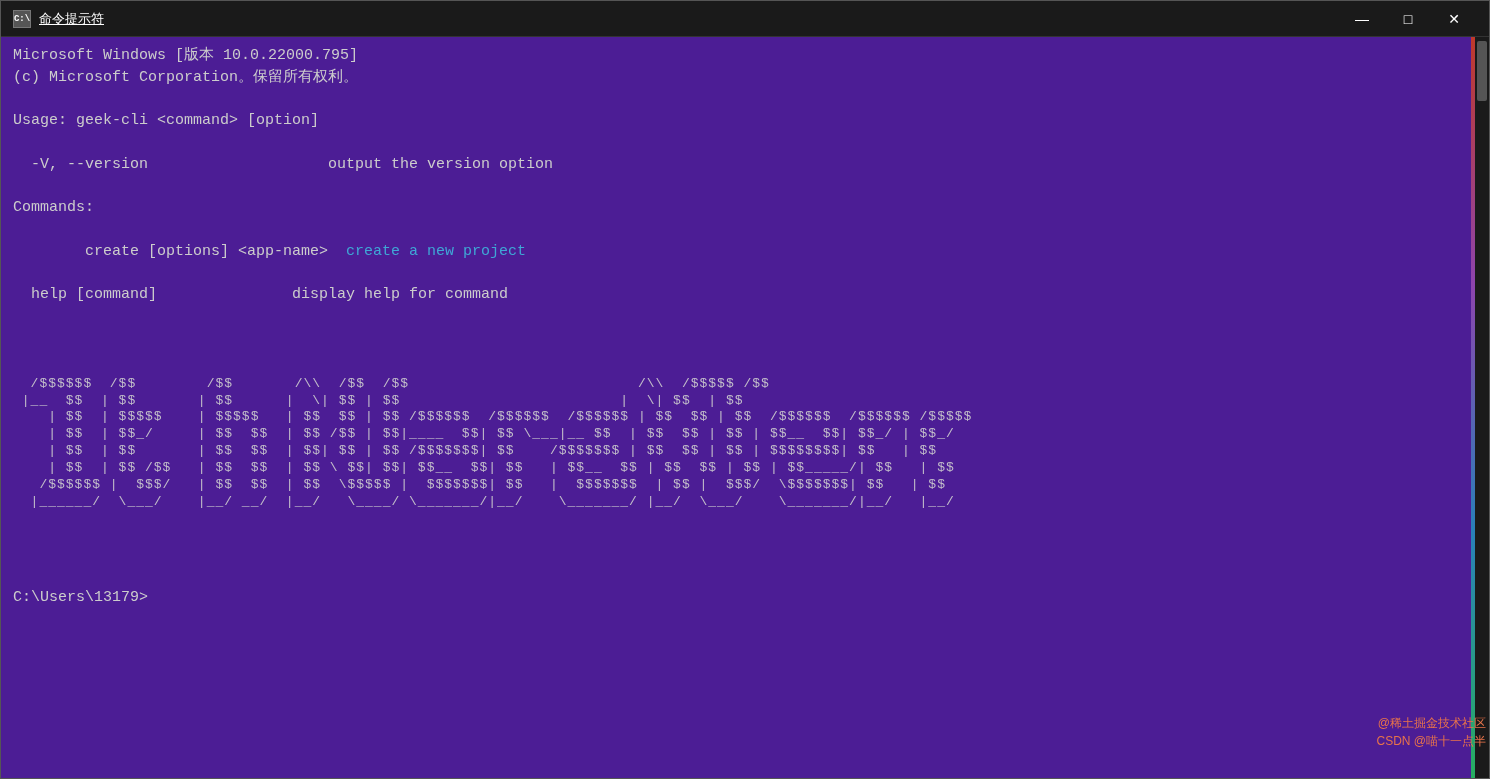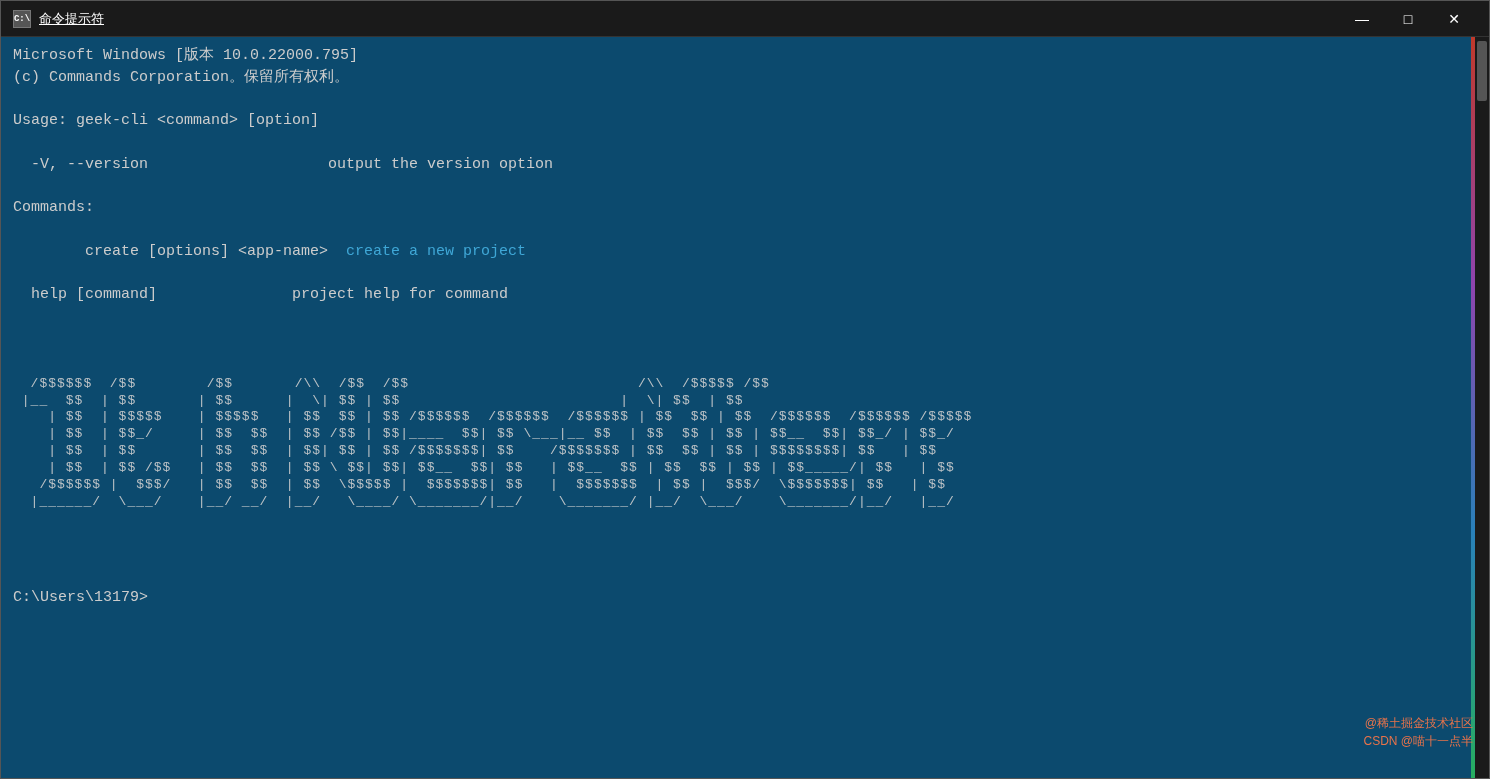--- a/index.html
+++ b/index.html
@@ -68,21 +68,21 @@
       align-items: center;
       justify-content: center;
       cursor: pointer;
       color: #ffffff;
       font-size: 14px;
       background: transparent;
       border: none;
     }
 
     .terminal-body {
-      background: #0c4a6e;
+      background: #4c1d95;
       flex: 1;
       padding: 8px 12px;
       color: #cccccc;
       font-size: 15px;
       font-family: 'Courier New', Courier, monospace;
       line-height: 1.45;
       position: relative;
       overflow: hidden;
     }
 
@@ -126,21 +126,21 @@
       color: #ffffff;
       font-size: 15px;
       line-height: 1.45;
       white-space: pre;
       opacity: 0.9;
     }
 
     .watermark {
       position: absolute;
       bottom: 28px;
-      right: 16px;
+      right: 3px;
       text-align: right;
       font-family: 'Microsoft YaHei', sans-serif;
       font-size: 12px;
     }
 
     .watermark-line1 {
       color: #e8734a;
     }
 
     .watermark-line2 {
@@ -170,32 +170,32 @@
     <div class="title-bar-controls">
       <button class="title-bar-btn">—</button>
       <button class="title-bar-btn">□</button>
       <button class="title-bar-btn close">✕</button>
     </div>
   </div>
 
   <div class="terminal-body">
 
     <div class="line">Microsoft Windows [版本 10.0.22000.795]</div>
-    <div class="line">(c) Commands Corporation。保留所有权利。</div>
+    <div class="line">(c) Microsoft Corporation。保留所有权利。</div>
     <div class="line-empty"></div>
     <div class="line">Usage: geek-cli &lt;command&gt; [option]</div>
     <div class="line-empty"></div>
     <div class="line">  -V, --version                    output the version option</div>
     <div class="line-empty"></div>
     <div class="line">Commands:</div>
 
     <div class="line">
       <span>  create [options] &lt;app-name&gt;  </span><span class="cyan">create a new project</span>
     </div>
-    <div class="line">  help [command]               project help for command</div>
+    <div class="line">  help [command]               display help for command</div>
 
     <div class="ascii-art" style="font-size:12px; line-height:1.3; margin-top:6px; margin-bottom:6px;">
       
       <span style="display:block; white-space:pre; font-size:13px; letter-spacing:1px; color:#d0d0d0; font-family:'Courier New',monospace;">
   /$$$$$$  /$$        /$$       /\\  /$$  /$$                          /\\  /$$$$$ /$$
  |__  $$  | $$       | $$      |  \| $$ | $$                         |  \| $$  | $$
     | $$  | $$$$$    | $$$$$   | $$  $$ | $$ /$$$$$$  /$$$$$$  /$$$$$$ | $$  $$ | $$  /$$$$$$  /$$$$$$ /$$$$$
     | $$  | $$_/     | $$  $$  | $$ /$$ | $$|____  $$| $$ \___|__ $$  | $$  $$ | $$ | $$__  $$| $$_/ | $$_/
     | $$  | $$       | $$  $$  | $$| $$ | $$ /$$$$$$$| $$    /$$$$$$$ | $$  $$ | $$ | $$$$$$$$| $$   | $$
     | $$  | $$ /$$   | $$  $$  | $$ \ $$| $$| $$__  $$| $$   | $$__  $$ | $$  $$ | $$ | $$_____/| $$   | $$

